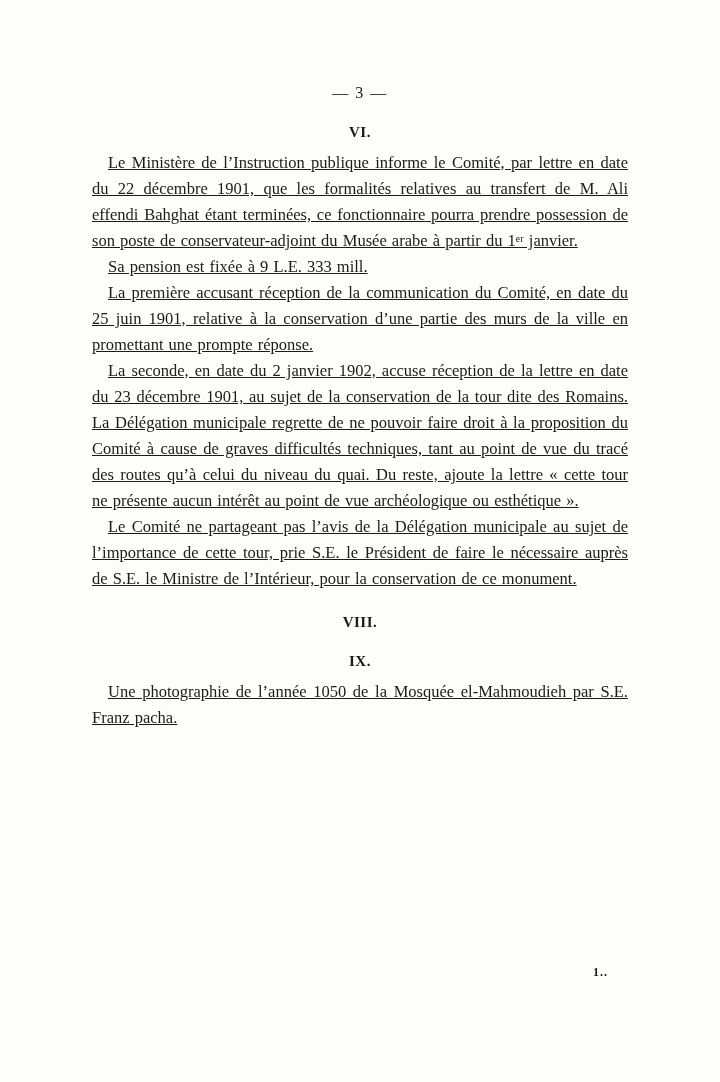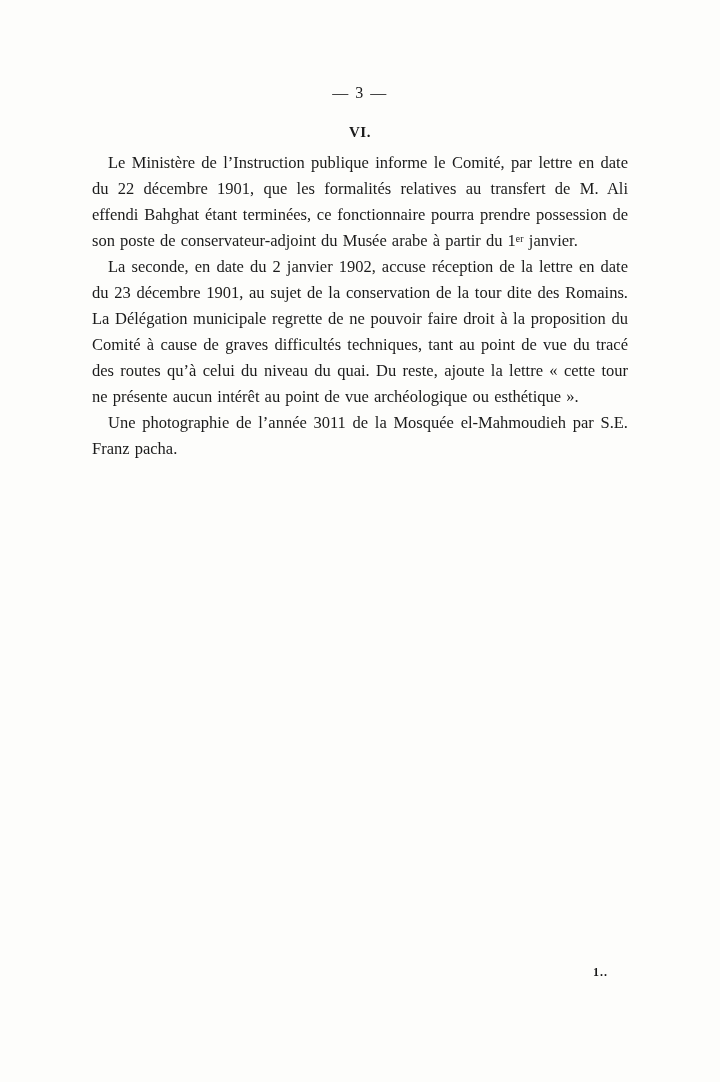--- a/index.html
+++ b/index.html
@@ -32,48 +32,54 @@
     margin: 22px 0 9px 0;
     letter-spacing: 0.5px;
   }
   .para {
     margin: 0;
     font-size: 16.5px;
     line-height: 26px;
     text-align: justify;
     text-indent: 16px;
     word-spacing: 1px;
+    text-decoration: underline;
   }
   .footer-mark {
     position: absolute;
     right: 112px;
     bottom: 102px;
     font-size: 12px;
     font-weight: bold;
     letter-spacing: 1px;
   }
 </style>
 </head>
 <body>
 
 <div class="page">
 
   <div class="page-number">— 3 —</div>
 
   <section>
     <div class="section-heading">VI.</div>
     <p class="para">Le Ministère de l’Instruction publique informe le Comité, par lettre en date du 22 décembre 1901, que les formalités relatives au transfert de M. Ali effendi Bahghat étant terminées, ce fonctionnaire pourra prendre possession de son poste de conservateur-adjoint du Musée arabe à partir du 1ᵉʳ janvier.</p>
+    <p class="para">Sa pension est fixée à 9 L.E. 333 mill.</p>
   </section>
 
   <section>
+    <p class="para">La première accusant réception de la communication du Comité, en date du 25 juin 1901, relative à la conservation d’une partie des murs de la ville en promettant une prompte réponse.</p>
     <p class="para">La seconde, en date du 2 janvier 1902, accuse réception de la lettre en date du 23 décembre 1901, au sujet de la conservation de la tour dite des Romains. La Délégation municipale regrette de ne pouvoir faire droit à la proposition du Comité à cause de graves difficultés techniques, tant au point de vue du tracé des routes qu’à celui du niveau du quai. Du reste, ajoute la lettre « cette tour ne présente aucun intérêt au point de vue archéologique ou esthétique ».</p>
+    <p class="para">Le Comité ne partageant pas l’avis de la Délégation municipale au sujet de l’importance de cette tour, prie S.E. le Président de faire le nécessaire auprès de S.E. le Ministre de l’Intérieur, pour la conservation de ce monument.</p>
   </section>
 
   <section>
+    <div class="section-heading">VIII.</div>
   </section>
 
   <section>
-    <p class="para">Une photographie de l’année 3011 de la Mosquée el-Mahmoudieh par S.E. Franz pacha.</p>
+    <div class="section-heading">IX.</div>
+    <p class="para">Une photographie de l’année 1050 de la Mosquée el-Mahmoudieh par S.E. Franz pacha.</p>
   </section>
 
   <div class="footer-mark">1..</div>
 
 </div>
 
 </body></html>

